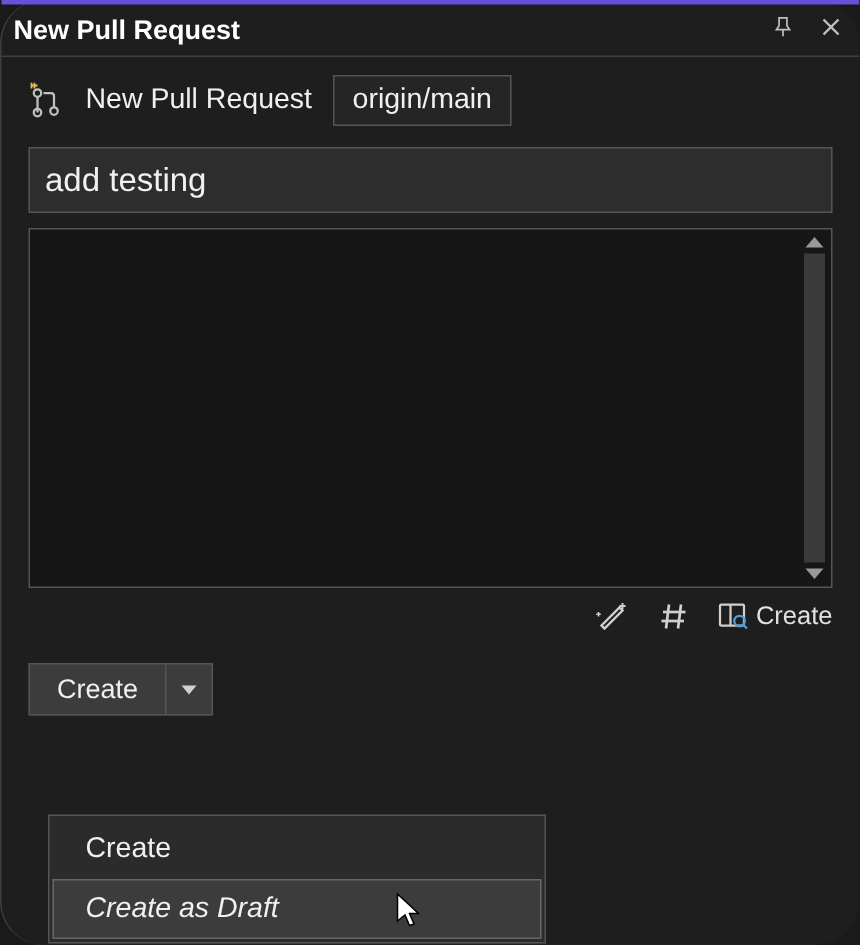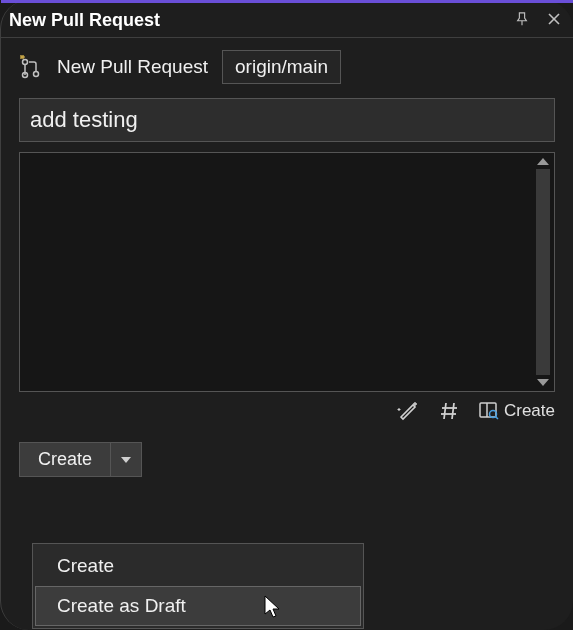--- a/index.html
+++ b/index.html
@@ -196,20 +196,21 @@
     .menu-item {
       padding: 9px 22px;
       font-size: 19px;
       color: #f0f0f0;
       cursor: pointer;
     }
     .menu-item.highlighted {
       background: #3c3c3c;
       border: 1px solid #666;
       padding: 8px 21px;
+      font-style: italic;
     }
     .cursor-pointer {
       position: absolute;
       left: 264px;
       top: 595px;
       pointer-events: none;
     }
   </style>
 </head>
 <body>

